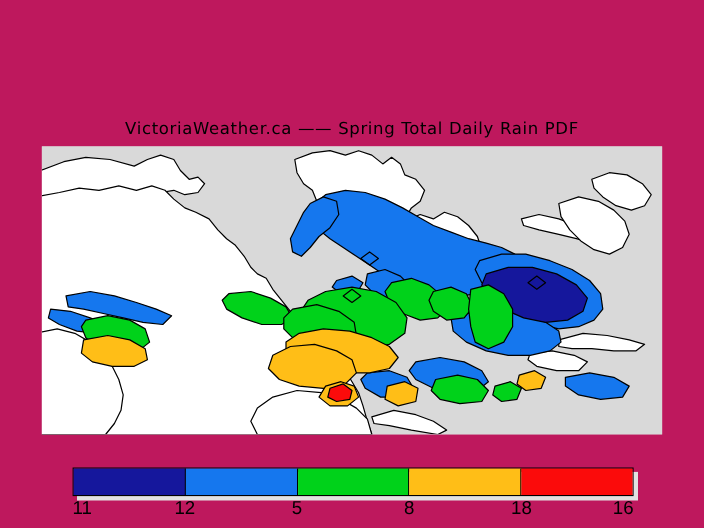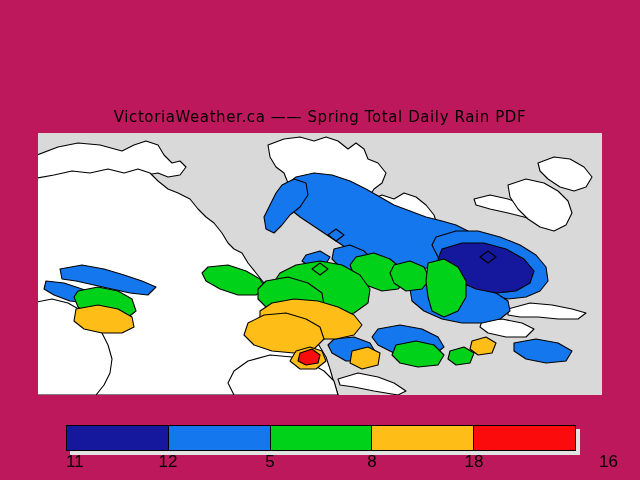--- a/index.html
+++ b/index.html
@@ -90,21 +90,21 @@
   .cbar-tick {
     position: absolute;
     top: 0;
     font-family: Liberation Sans, sans-serif;
     font-size: 17px;
     color: #000000;
     transform: translateX(-50%);
     white-space: nowrap;
   }
   .cbar-tick.first { transform: translateX(0); }
-  .cbar-tick.last  { transform: translateX(-100%); margin-left: 42px; }
+  .cbar-tick.last  { transform: translateX(-100%); }
 
   #cbar-caption {
     position: absolute;
     left: 0;
     top: 462px;
     width: 640px;
     text-align: center;
     font-family: "DejaVu Sans", sans-serif;
     font-size: 10px;
     color: #000000;

